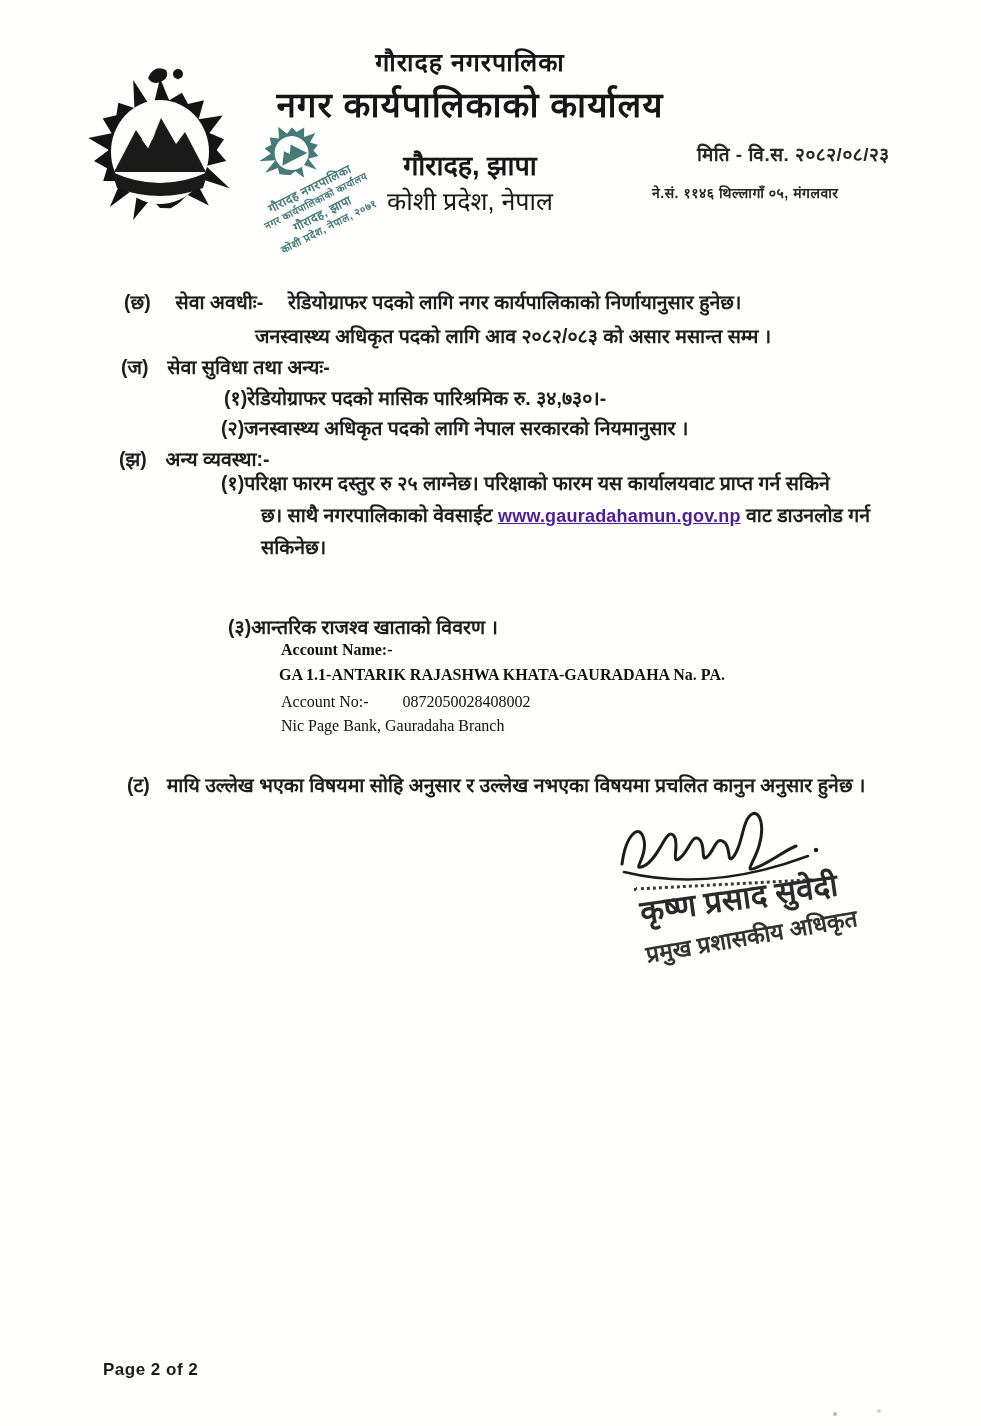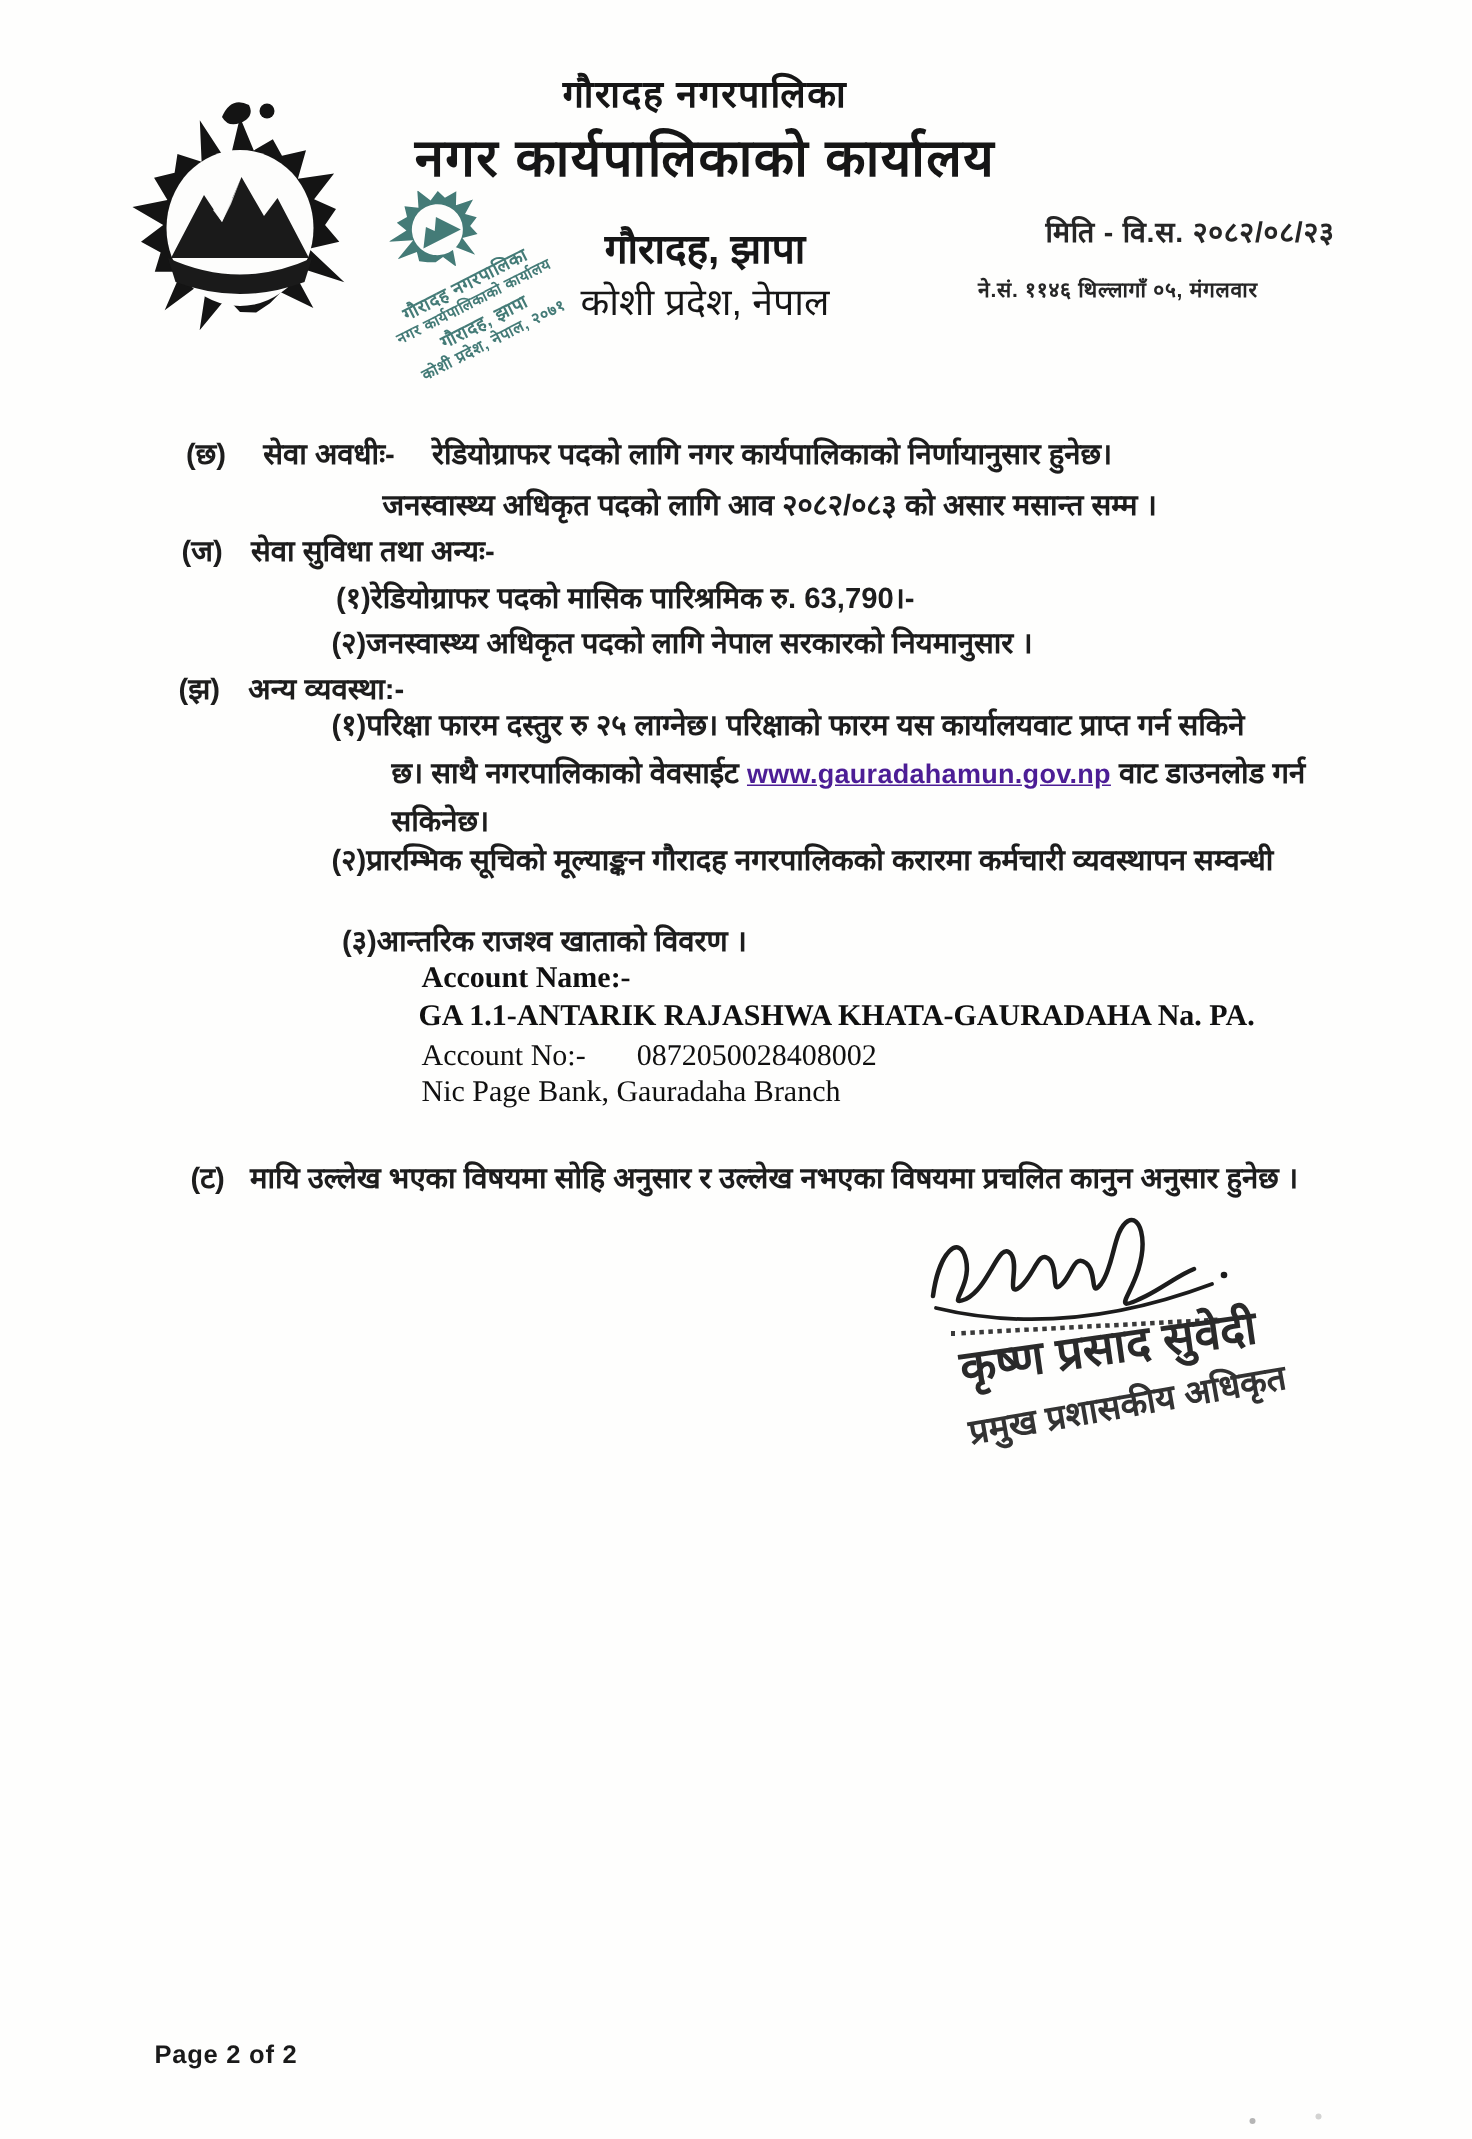--- a/index.html
+++ b/index.html
@@ -9,21 +9,21 @@
   
   .hdr-center{position:absolute;left:160px;width:620px;text-align:center;color:#161616}
   .t-muni{top:44px;font-size:25px;font-weight:700;letter-spacing:1px}
   .t-office{top:80px;font-size:35px;font-weight:700;letter-spacing:1px}
   .t-addr1{top:146px;font-size:27px;font-weight:700}
   .t-addr2{top:183px;font-size:25px;font-weight:400}
   .date1{left:697px;top:141px;font-size:19px;font-weight:700;color:#262626;letter-spacing:.5px}
   .date2{left:652px;top:183px;font-size:14px;font-weight:700;color:#262626;letter-spacing:.5px}
   
   .np{position:absolute;white-space:nowrap;font-weight:700;color:#1d1d1d;font-size:19.5px}
-  .en{position:absolute;white-space:nowrap;font-family:"Liberation Serif",serif;color:#101010;font-size:20px}
+  .en{position:absolute;white-space:nowrap;font-family:"Liberation Serif",serif;color:#101010;font-size:16px}
   .en-b{font-weight:700}
   .url{font-family:"Liberation Sans",sans-serif;font-size:18px;font-weight:700;color:#4c1d95;text-decoration:underline;letter-spacing:.2px}
   .gap30{display:inline-block;width:34px}
   .hsp{display:inline-block;width:14px}
   
   .stamp{position:absolute;left:232px;top:118px;width:170px;height:170px;transform:rotate(-27deg);color:#35706c;opacity:.92;text-align:center}
   .stamp .sl{font-weight:700;line-height:1.25;letter-spacing:.5px;white-space:nowrap}
   .sl0{font-size:12px}
   .sl1{font-size:10px}
   .sl2{font-size:12px}
@@ -78,34 +78,33 @@
     <span class="hsp"></span>
     <span>रेडियोग्राफर पदको लागि नगर कार्यपालिकाको निर्णायानुसार हुनेछ।</span>
   </div>
   <div class="np" style="left:255px;top:322px">जनस्वास्थ्य अधिकृत पदको लागि आव २०८२/०८३ को असार मसान्त सम्म ।</div>
 
   <div class="np" style="left:121px;top:353px">
     <span>(ज)</span>
     <span class="hsp" style="width:8px"></span>
     <span>सेवा सुविधा तथा अन्यः-</span>
   </div>
-  <div class="np" style="left:224px;top:384px">(१)रेडियोग्राफर पदको मासिक पारिश्रमिक रु. 63,790।-</div>
+  <div class="np" style="left:224px;top:384px">(१)रेडियोग्राफर पदको मासिक पारिश्रमिक रु. ३४,७३०।-</div>
   <div class="np" style="left:221px;top:414px">(२)जनस्वास्थ्य अधिकृत पदको लागि नेपाल सरकारको नियमानुसार ।</div>
 
   <div class="np" style="left:119px;top:445px">
     <span>(झ)</span>
     <span class="hsp" style="width:8px"></span>
     <span>अन्य व्यवस्था:-</span>
   </div>
   <div class="np" style="left:221px;top:469px">(१)परिक्षा फारम दस्तुर रु २५ लाग्नेछ। परिक्षाको फारम यस कार्यालयवाट प्राप्त गर्न सकिने</div>
   <div class="np" style="left:261px;top:501px">
     <span>छ।  साथै  नगरपालिकाको  वेवसाईट </span><a class="url" href="#">www.gauradahamun.gov.np</a><span> वाट  डाउनलोड  गर्न</span>
   </div>
   <div class="np" style="left:261px;top:533px">सकिनेछ।</div>
-  <div class="np" style="left:221px;top:559px">(२)प्रारम्भिक सूचिको मूल्याङ्कन गौरादह नगरपालिकको करारमा कर्मचारी व्यवस्थापन सम्वन्धी</div>
   <div class="np" style="left:228px;top:613px">(३)आन्तरिक राजश्व खाताको विवरण ।</div>
 
   <div class="en en-b" style="left:281px;top:641px">Account Name:-</div>
   <div class="en en-b" style="left:279px;top:666px">GA 1.1-ANTARIK RAJASHWA KHATA-GAURADAHA Na. PA.</div>
   <div class="en" style="left:281px;top:693px">
     <span>Account No:-</span><span class="gap30"></span><span>0872050028408002</span>
   </div>
   <div class="en" style="left:281px;top:717px">Nic Page Bank, Gauradaha Branch</div>
 
   <div class="np" style="left:127px;top:771px">

